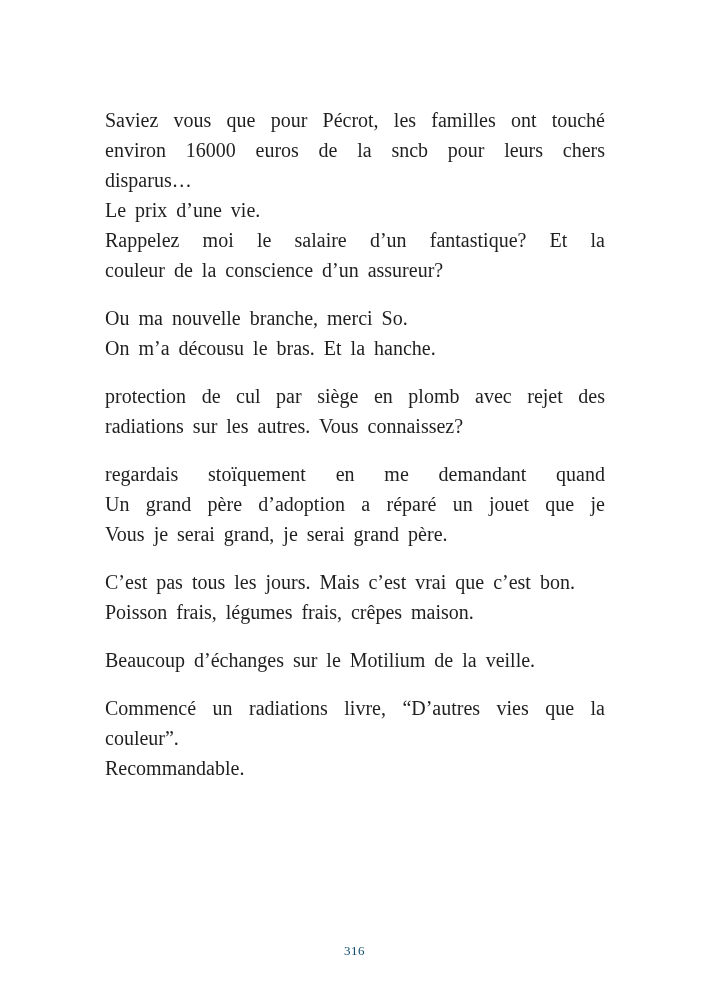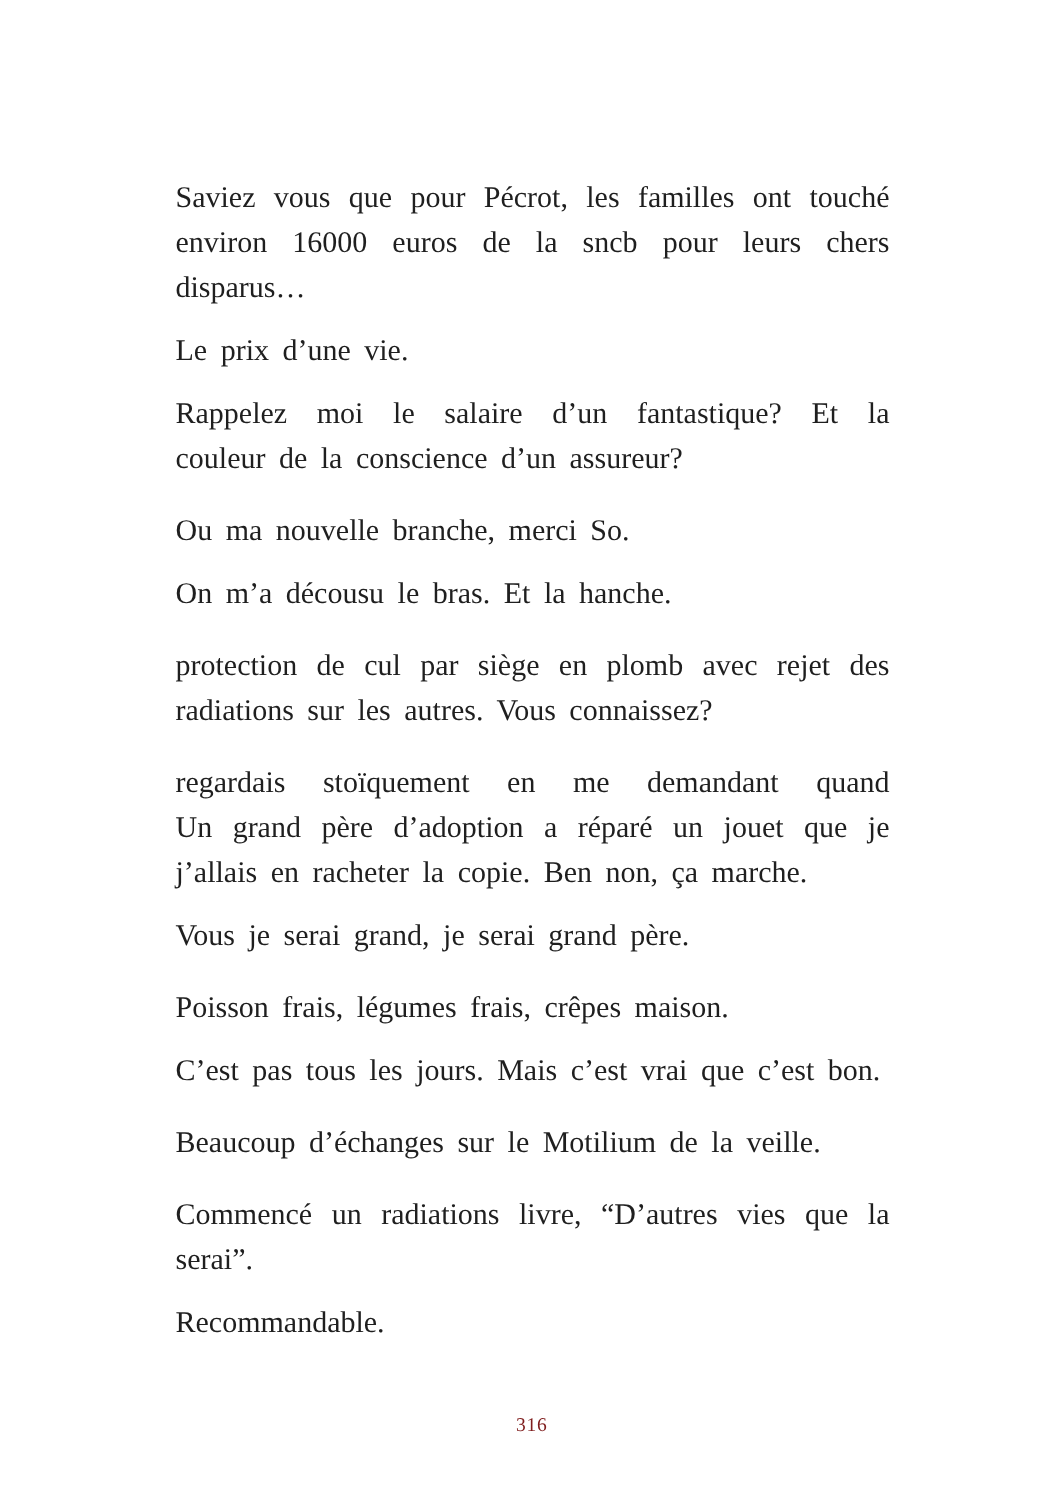--- a/index.html
+++ b/index.html
@@ -19,42 +19,42 @@
   .content {
     position: absolute;
     left: 105px;
     top: 105px;
     width: 500px;
   }
   .group {
     margin: 0 0 18px 0;
   }
   .paragraph {
-    margin: 12px;
+    margin: 0;
   }
   .line {
     font-size: 20px;
     line-height: 30px;
     word-spacing: 0.2em;
     white-space: normal;
   }
   .line.stretch {
     text-align: justify;
     text-align-last: justify;
   }
   .page-footer {
     position: absolute;
     left: 0;
     bottom: 33px;
     width: 100%;
     text-align: center;
   }
   .page-number {
     font-size: 13px;
-    color: #7f1d1d;
+    color: #0c4a6e;
     letter-spacing: 0.5px;
   }
 </style>
 </head>
 <body>
 
 <div class="page">
   <main class="content">
 
     <section class="group">
@@ -85,46 +85,45 @@
       <div class="paragraph">
         <div class="line stretch">protection de cul par siège en plomb avec rejet des</div>
         <div class="line">radiations sur les autres. Vous connaissez?</div>
       </div>
     </section>
 
     <section class="group">
       <div class="paragraph">
         <div class="line stretch">regardais stoïquement en me demandant quand</div>
         <div class="line stretch">Un grand père d’adoption a réparé un jouet que je</div>
-        <div class="line">j’allais en racheter la copie. Ben non, ça marche.</div>
       </div>
       <div class="paragraph">
         <div class="line">Vous je serai grand, je serai grand père.</div>
       </div>
     </section>
 
     <section class="group">
       <div class="paragraph">
-        <div class="line">Poisson frais, légumes frais, crêpes maison.</div>
+        <div class="line">C’est pas tous les jours. Mais c’est vrai que c’est bon.</div>
       </div>
       <div class="paragraph">
-        <div class="line">C’est pas tous les jours. Mais c’est vrai que c’est bon.</div>
+        <div class="line">Poisson frais, légumes frais, crêpes maison.</div>
       </div>
     </section>
 
     <section class="group">
       <div class="paragraph">
         <div class="line">Beaucoup d’échanges sur le Motilium de la veille.</div>
       </div>
     </section>
 
     <section class="group">
       <div class="paragraph">
         <div class="line stretch">Commencé un radiations livre, “D’autres vies que la</div>
-        <div class="line">serai”.</div>
+        <div class="line">couleur”.</div>
       </div>
       <div class="paragraph">
         <div class="line">Recommandable.</div>
       </div>
     </section>
 
   </main>
 
   <footer class="page-footer">
     <span class="page-number">316</span>

